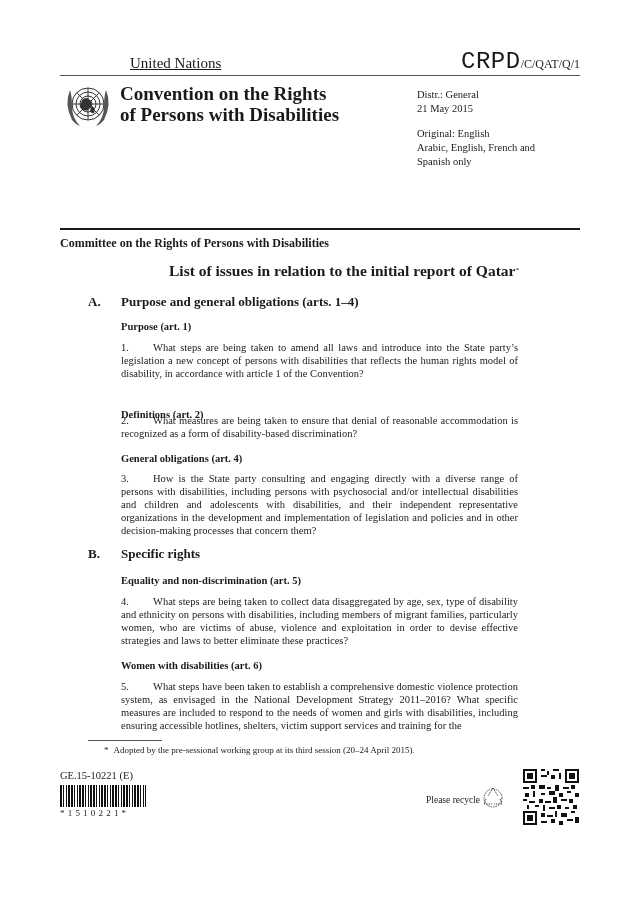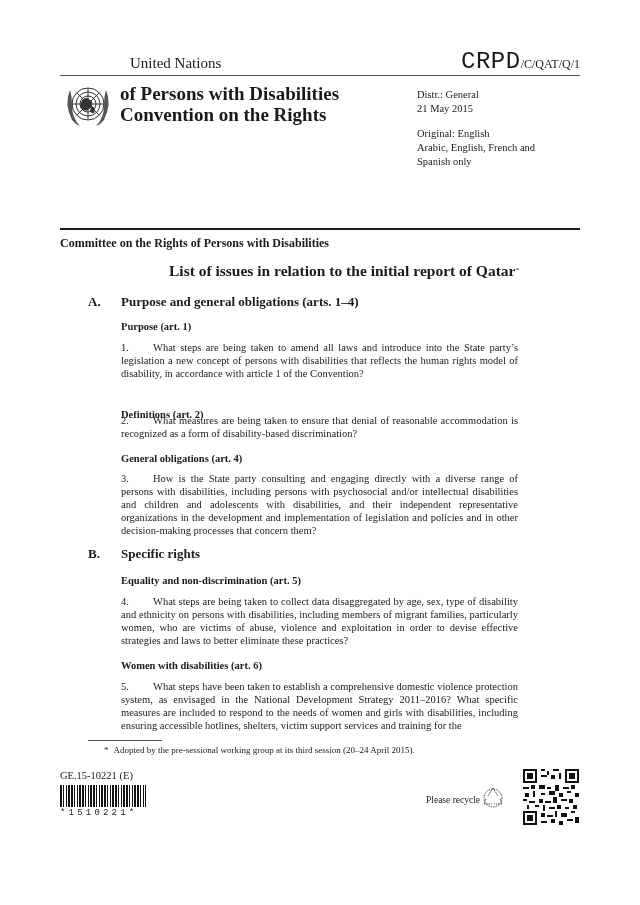--- a/index.html
+++ b/index.html
@@ -1,20 +1,20 @@
 <!DOCTYPE html>
 <html><head>
   <meta charset="utf-8">
   <style>
     html, body { margin: 0; padding: 0; background: #ffffff; }
     body { width: 640px; height: 905px; position: relative; overflow: hidden;
            font-family: "Liberation Serif", "DejaVu Serif", serif; color: #1a1a1a; }
     .abs { position: absolute; }
 
-    .un-name { left: 130px; top: 55px; font-size: 15px; }
+    .un-name { left: 130px; top: 55px; font-size: 15px; text-decoration: underline; }
     .symbol { right: 60px; top: 48px; white-space: nowrap; }
     .symbol .big { font-size: 24px; letter-spacing: 0.5px; font-family: Liberation Mono, monospace; }
     .symbol .small { font-size: 12px; }
     .rule-top { left: 60px; top: 75px; width: 520px; height: 1px; background: #555; }
 
     .logo { left: 62px; top: 80px; width: 52px; height: 52px; }
     .body-title { left: 120px; top: 83px; font-size: 19px; font-weight: bold; line-height: 21px; }
 
     .distr { left: 417px; top: 88px; font-size: 10.5px; line-height: 14px; }
     .lang { left: 417px; top: 127px; font-size: 10.5px; line-height: 14px; width: 150px; }
@@ -34,21 +34,21 @@
     .para { left: 121px; width: 397px; font-size: 10.5px; line-height: 13px; text-align: justify; }
     .para .num { display: inline-block; width: 32px; }
 
     .fn-rule { left: 88px; top: 740px; width: 74px; height: 1px; background: #555; }
     .footnote { left: 104px; top: 745px; font-size: 9px; }
     .footnote .star { margin-right: 5px; }
 
     .job { left: 60px; top: 770px; font-size: 10.5px; }
     .barcode { left: 60px; top: 785px; width: 86px; height: 22px;
       background: repeating-linear-gradient(90deg,#111 0 2px,#fff 2px 3px,#111 3px 4px,#fff 4px 6px,#111 6px 7px,#fff 7px 8px,#111 8px 10px,#fff 10px 11px); }
-    .barcode-num { left: 60px; top: 808px; font-size: 9px; letter-spacing: 3.2px; font-family: Liberation Mono, monospace; }
+    .barcode-num { left: 60px; top: 808px; font-size: 9px; letter-spacing: 3.2px; font-family: Liberation Serif, serif; }
 
     .recycle-text { left: 426px; top: 795px; font-size: 9.5px; }
     .recycle-icon { left: 482px; top: 786px; width: 22px; height: 22px; }
     .qr { left: 523px; top: 769px; width: 56px; height: 56px; }
   </style>
 </head>
 <body>
 
 <div class="abs un-name">United Nations</div>
 <div class="abs symbol">
@@ -71,22 +71,22 @@
     <path d="M20 20 q4 -4 8 0 q4 6 -2 10 q-6 2 -8 -4z" fill="#333"></path>
     <path d="M30 26 q4 2 2 7 q-3 1 -4 -3z" fill="#333"></path>
     <g fill="#555">
       <path d="M8 10 q-6 14 2 30 q3 4 8 6 q-8 -8 -8 -20 q0 -10 -2 -16z"></path>
       <path d="M44 10 q6 14 -2 30 q-3 4 -8 6 q8 -8 8 -20 q0 -10 2 -16z"></path>
     </g>
   </svg>
 </div>
 
 <div class="abs body-title">
+  <div>Convention on the Rights</div>
   <div>of Persons with Disabilities</div>
-  <div>Convention on the Rights</div>
 </div>
 
 <div class="abs distr">
   <div>Distr.: General</div>
   <div>21 May 2015</div>
 </div>
 <div class="abs lang">
   <div>Original: English</div>
   <div>Arabic, English, French and</div>
   <div>Spanish only</div>

